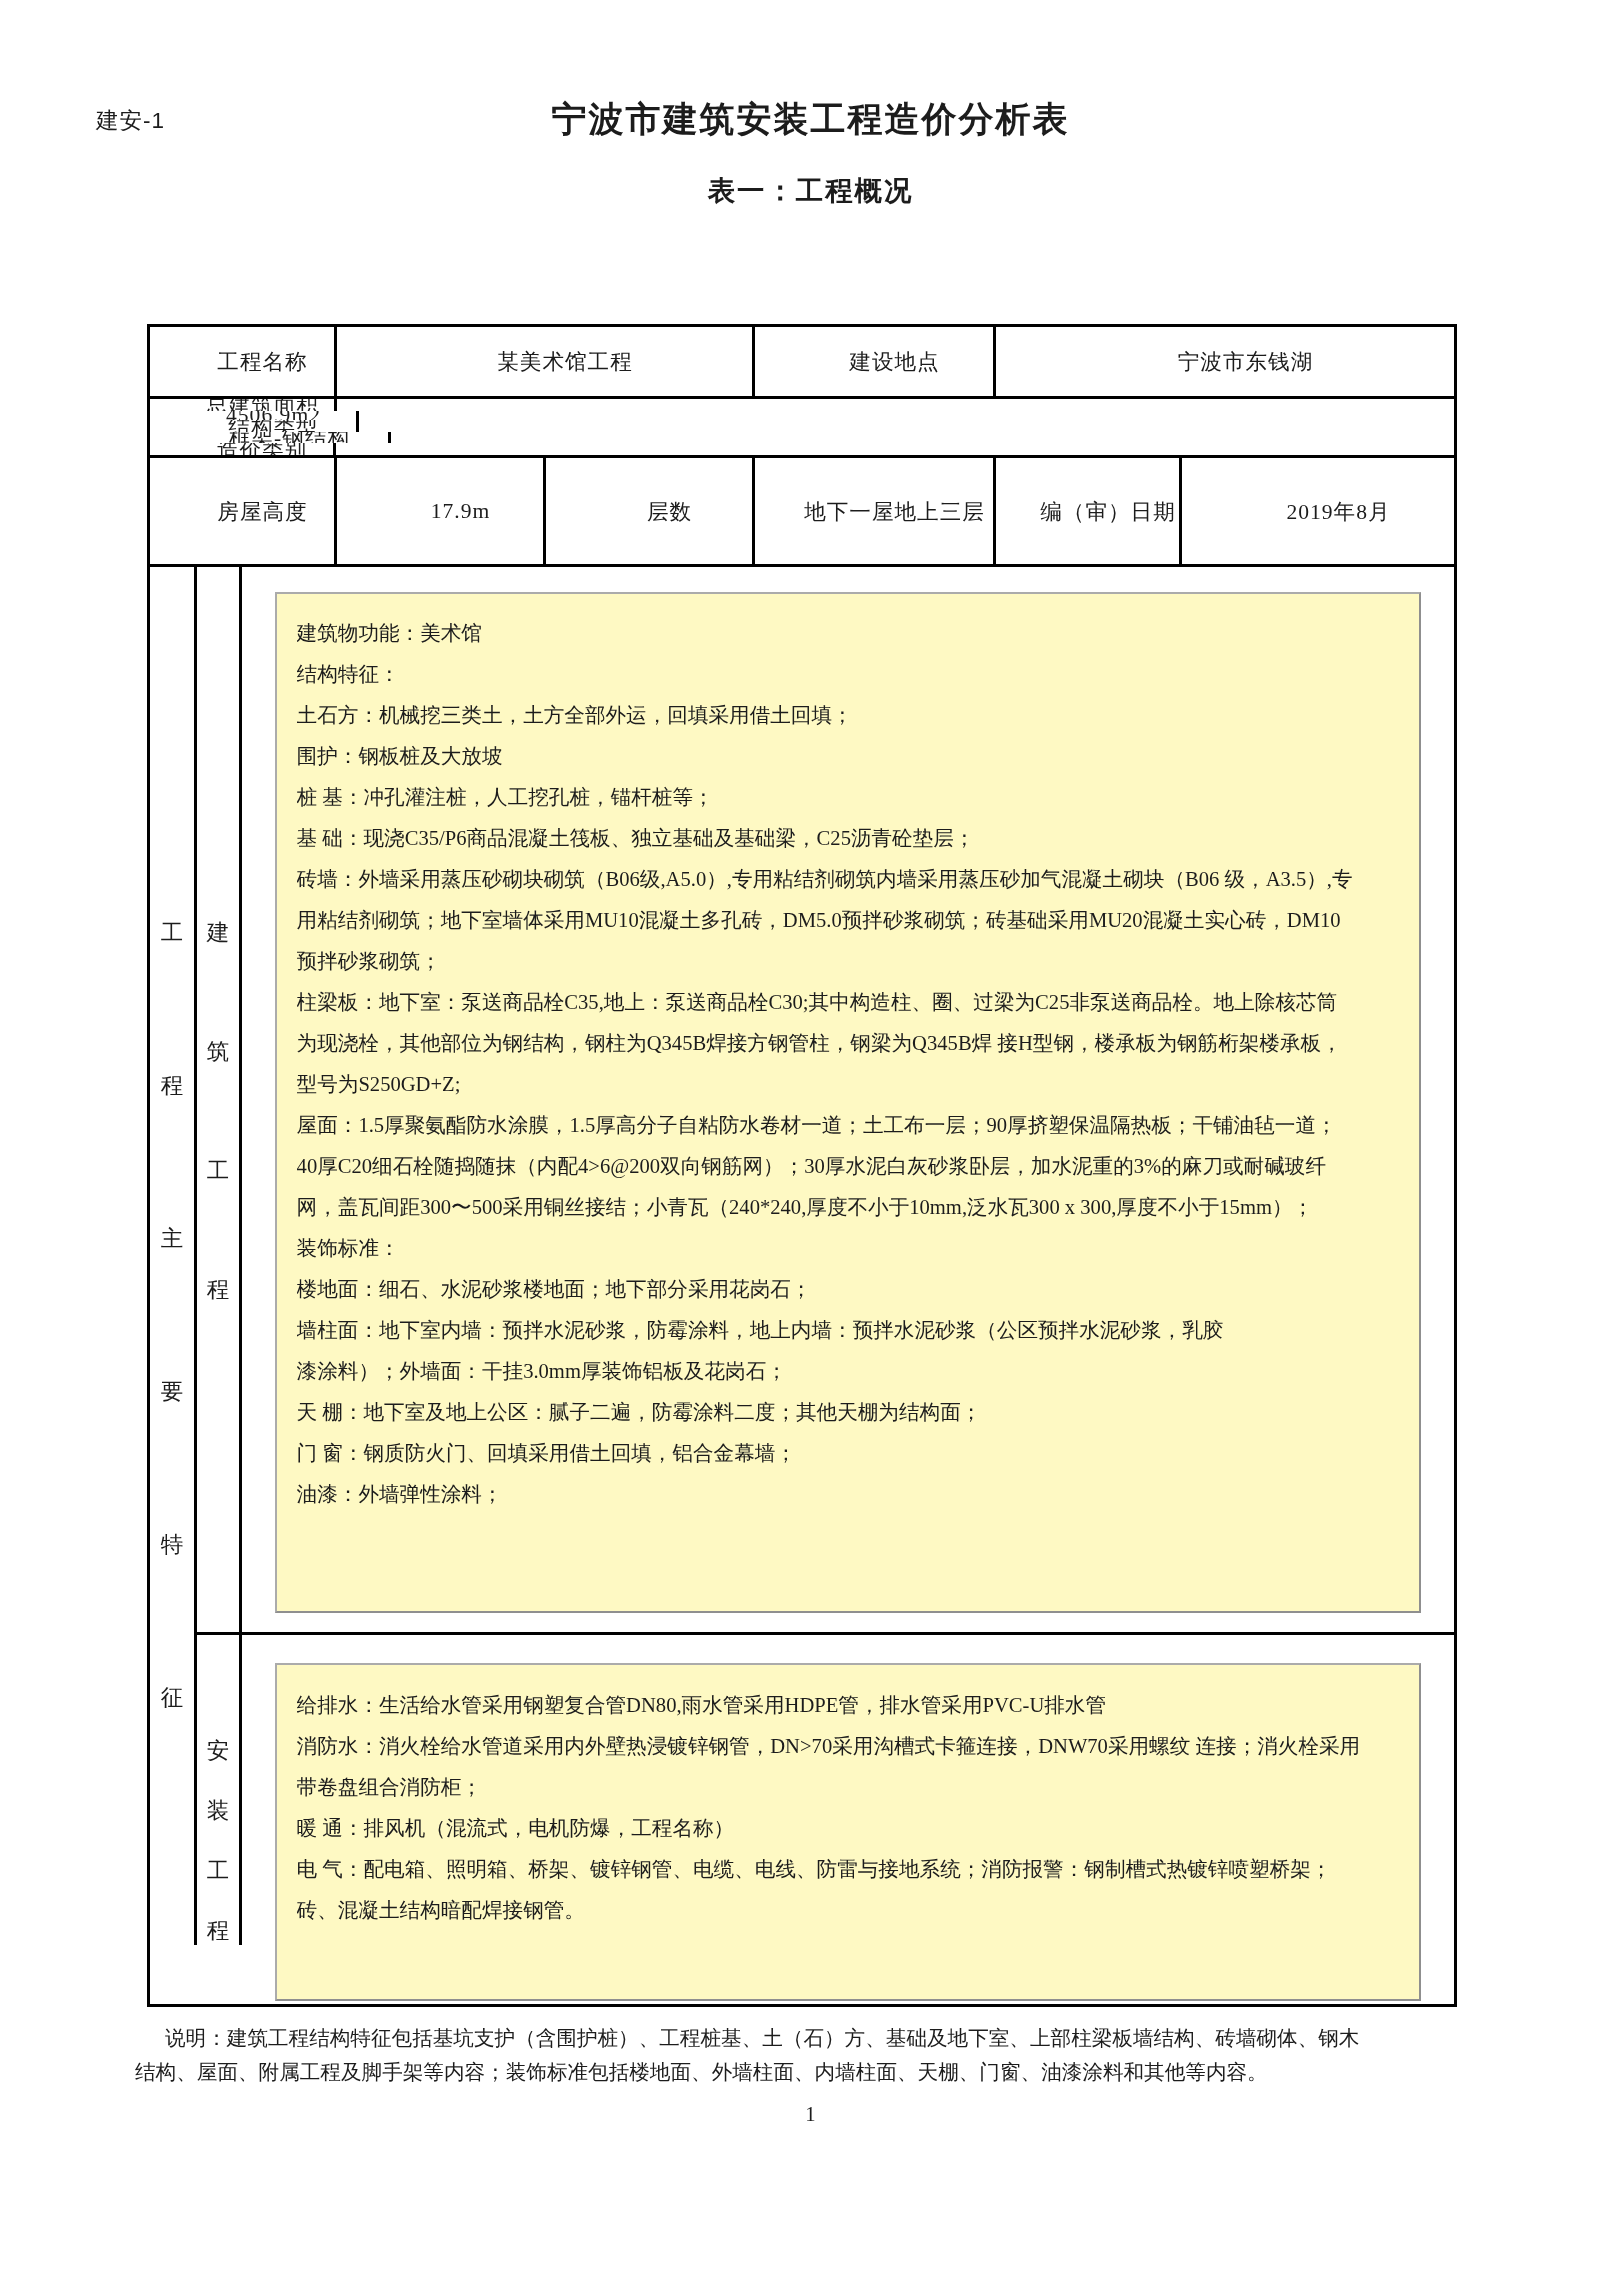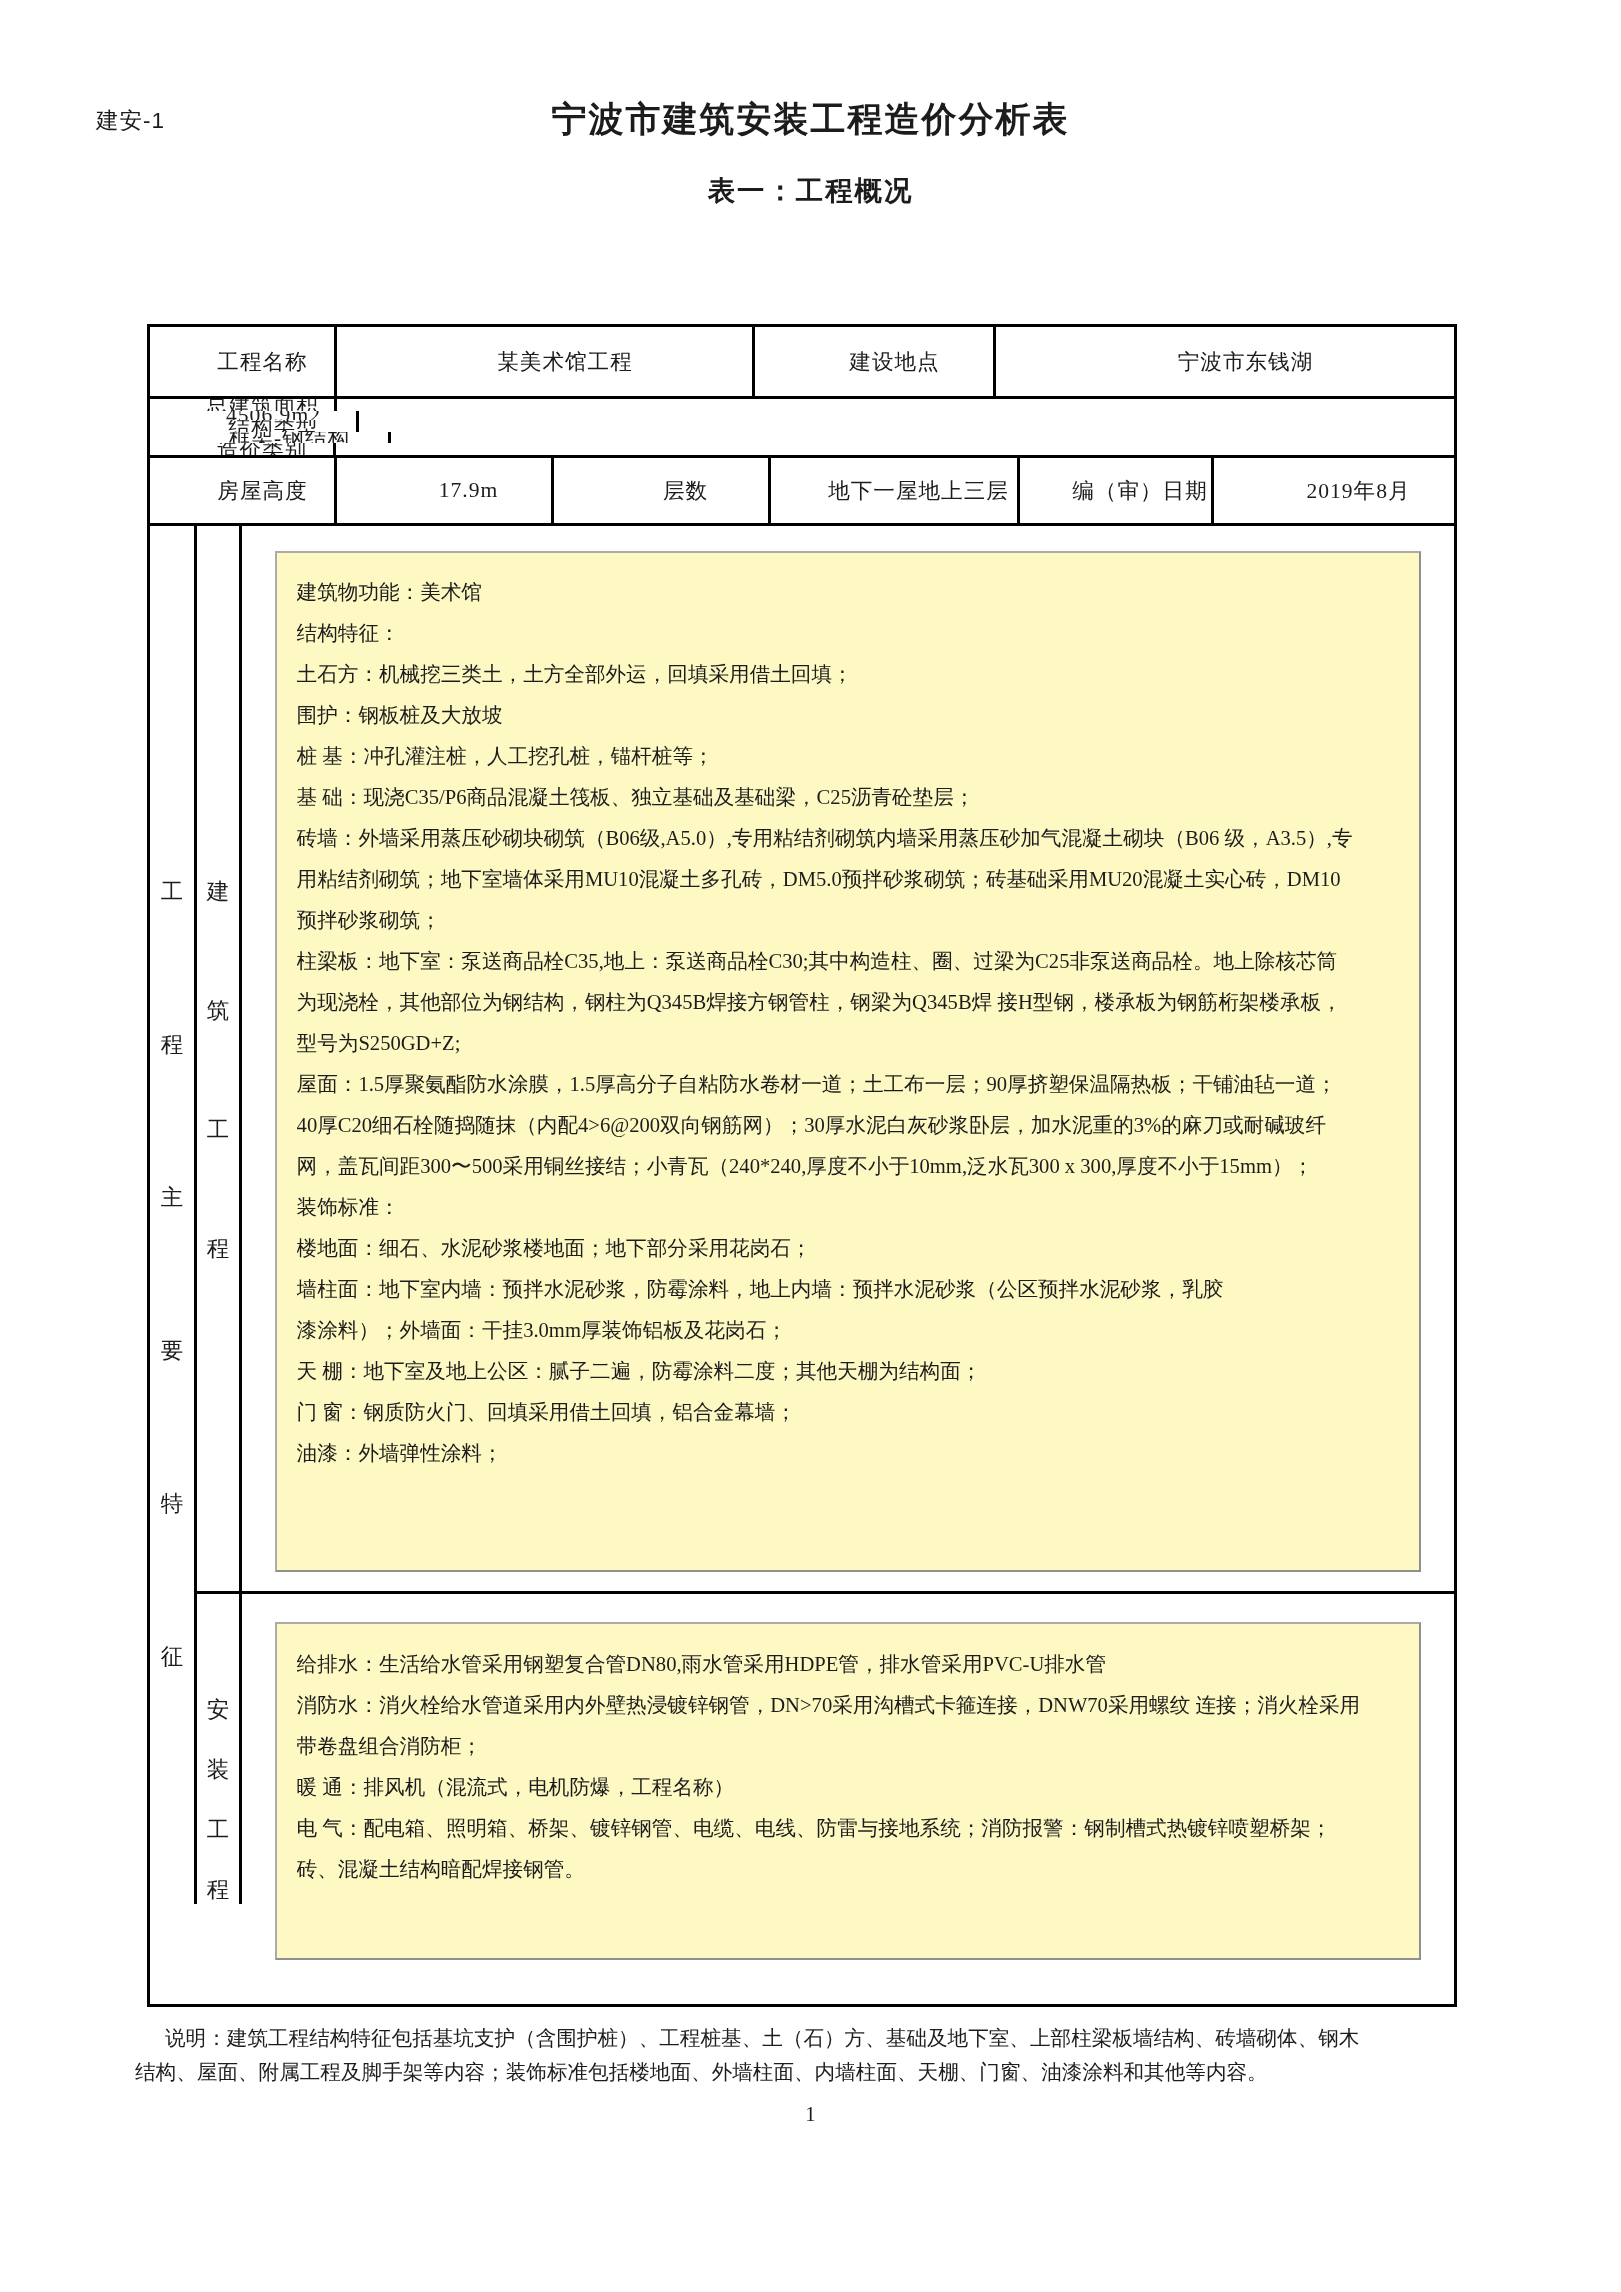--- a/index.html
+++ b/index.html
@@ -24,21 +24,21 @@
     font-family:"Liberation Sans","DejaVu Sans",sans-serif;
     font-size:27.4px; font-weight:bold; letter-spacing:2px;
   }
   .gtable {
     position:absolute; left:147px; top:324px; width:1310px; height:1683px;
     border:3.9px solid #000;
   }
   .trow { display:flex; border-bottom:3.9px solid #000; }
   .trow-1 { height:72px; }
   .trow-2 { height:59px;flex-direction:column; }
-  .trow-3 { height:68px;gap:8px; }
+  .trow-3 { height:109px; }
   .tcell {
     border-right:3.9px solid #000; display:flex; align-items:center; justify-content:center;
     font-size:21.6px; letter-spacing:1px; white-space:nowrap; overflow:hidden;padding-left:41px;
   }
   .tcell:last-child { border-right:none;border-radius:26px; }
   .w-a  { width:187px; }
   .w-bc { width:418px; }
   .w-c  { width:209px; }
   .w-d  { width:241px; }
   .w-e  { width:186px; }

